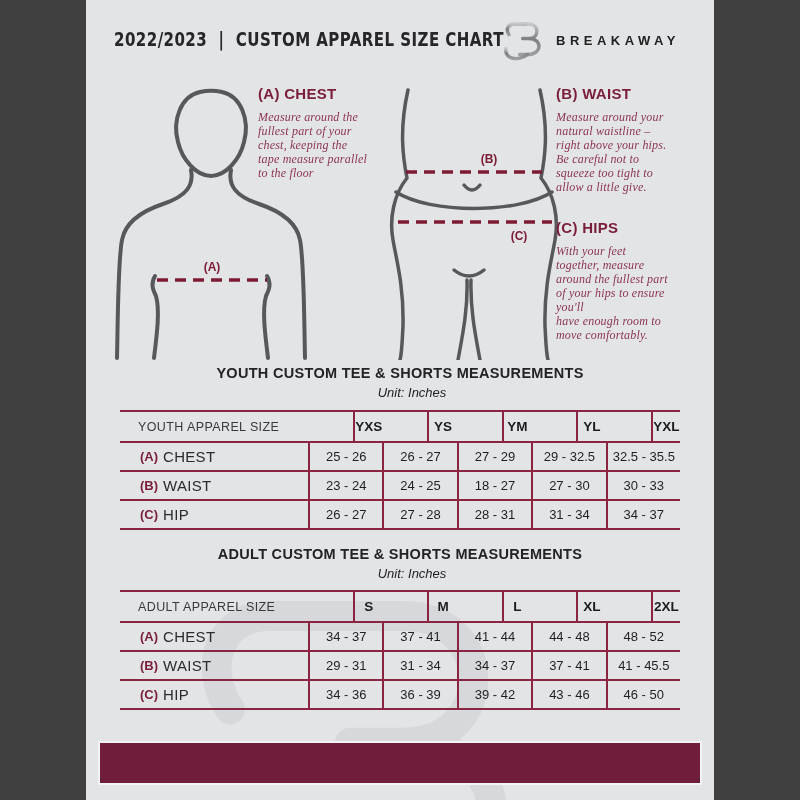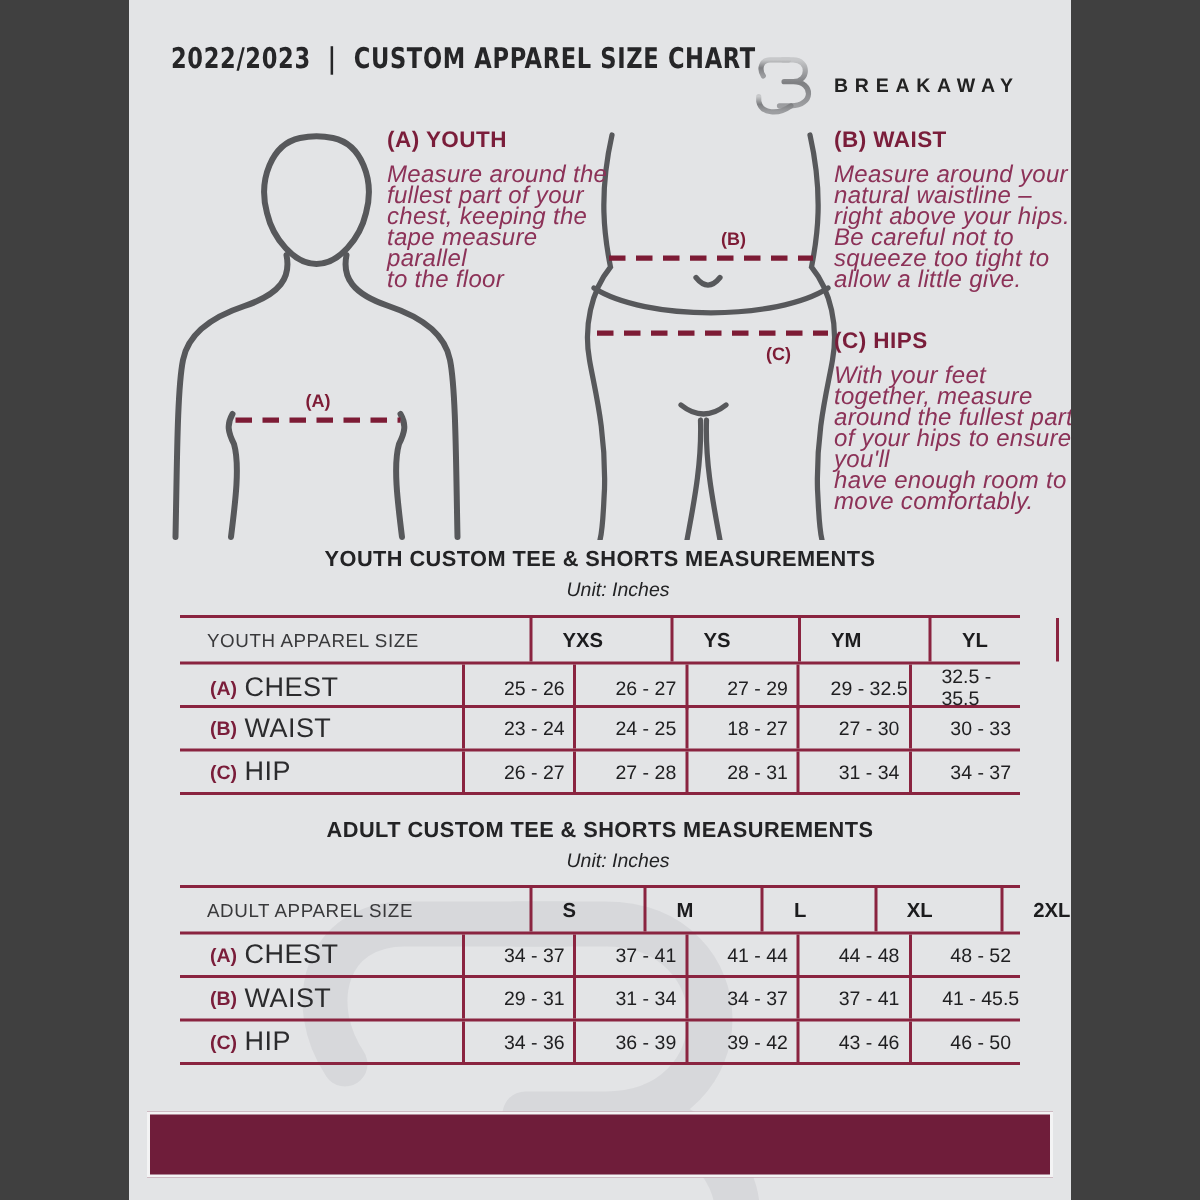--- a/index.html
+++ b/index.html
@@ -10,49 +10,49 @@
   *{margin:0;padding:0;box-sizing:border-box;}
   html,body{width:800px;height:800px;}
   body{background:#000;position:relative;font-family:"Liberation Sans",sans-serif;overflow:hidden;}
   .stage{position:absolute;left:0;top:0;width:800px;height:800px;background:#404040;}
   .page{position:absolute;left:86px;top:0;width:628px;height:800px;background:var(--page);overflow:hidden;}
 
   
   .hdr-title{position:absolute;left:28px;top:28px;font-size:19px;font-weight:bold;
     color:#262628;letter-spacing:.5px;white-space:pre;transform:scaleX(.88);transform-origin:left top;
     font-family:"DejaVu Sans","Liberation Sans",sans-serif;font-stretch:condensed;}
-  .brand{position:absolute;left:416px;top:32px;display:flex;align-items:center;text-align:right;}
+  .brand{position:absolute;left:416px;top:16px;display:flex;align-items:center;text-align:right;}
   .brand-logo{width:46px;height:48px;}
   .brand-name{margin-left:8px;font-size:13px;font-weight:bold;color:#222;letter-spacing:4.5px;}
 
   
   .sec-head{position:absolute;font-size:15px;font-weight:bold;color:var(--maroon);letter-spacing:.3px;}
-  .sec-body{position:absolute;font-size:16px;font-style:italic;color:var(--plum);
-    line-height:14px;white-space:pre-line;letter-spacing:.2px;}
+  .sec-body{position:absolute;font-size:12px;font-style:italic;color:var(--plum);
+    line-height:14px;white-space:pre-line;letter-spacing:.2px;font-family:Liberation Serif, serif;}
 
   
   .fig{position:absolute;}
   .fig text{font-family:"Liberation Sans",sans-serif;font-weight:bold;fill:var(--dash);}
 
   
   .tbl-title{position:absolute;left:0;width:628px;text-align:center;font-size:14.5px;
     font-weight:bold;color:#232325;letter-spacing:.3px;}
   .tbl-unit{position:absolute;left:0;width:628px;text-align:center;font-size:13px;
     font-style:italic;color:#232325;padding-left:24px;}
   .stable{position:absolute;left:34px;width:560px;border-top:2px solid var(--line);}
   .trow{display:grid;grid-template-columns:188px repeat(5,1fr);height:29px;
     border-bottom:2px solid var(--line);}
   .trow.head{height:31px;gap:45px;}
-  .tcell{display:flex;align-items:center;justify-content:center;font-size:13px;color:var(--cell);padding-left:20px;}
+  .tcell{display:flex;align-items:center;justify-content:center;font-size:13px;color:var(--cell);}
   .tcell:not(:first-child){border-left:2px solid var(--line);}
   .tcell.lbl{justify-content:flex-start;padding-left:18px;color:#39393b;letter-spacing:.4px;font-size:12.5px;}
   .tcell.szhead{font-weight:bold;font-size:13.5px;color:#1c1c1e;}
   .tcell.rowlbl{justify-content:flex-start;padding-left:20px;}
   .rk{font-weight:bold;color:var(--maroon);margin-right:5px;font-size:13px;}
-  .rl{color:var(--ink);font-size:18px;letter-spacing:.3px;}
+  .rl{color:var(--ink);font-size:15px;letter-spacing:.3px;}
 
   
   .watermark{position:absolute;left:84px;top:556px;width:400px;height:400px;opacity:.85;}
   .footerbar{position:absolute;left:12px;top:741px;width:604px;height:44px;
     background:var(--footer);border:2px solid #f3f3f4;}
 </style>
 </head>
 <body>
 
 <div class="stage">
@@ -106,21 +106,21 @@
         <path d="M 72,182 Q 87,194 102,182"></path>
         <path d="M 85,192 C 86,222 80,250 76,272"></path>
         <path d="M 89,192 C 88,222 94,250 98,272"></path>
       </g>
       <line x1="24" y1="84" x2="160" y2="84" stroke="#7d1b35" stroke-width="3.5" stroke-dasharray="11 7"></line>
       <line x1="16" y1="134" x2="170" y2="134" stroke="#7d1b35" stroke-width="3.5" stroke-dasharray="11 7"></line>
       <text x="107" y="75" font-size="12" text-anchor="middle">(B)</text>
       <text x="137" y="152" font-size="12" text-anchor="middle">(C)</text>
     </svg>
 
-    <div class="sec-head" style="left:172px;top:85px">(A) YOUTH</div>
+    <div class="sec-head" style="left:172px;top:85px">(A) CHEST</div>
     <div class="sec-body" style="left:172px;top:110px;width:150px">Measure around the
 fullest part of your
 chest, keeping the
 tape measure parallel
 to the floor</div>
 
     <div class="sec-head" style="left:470px;top:85px">(B) WAIST</div>
     <div class="sec-body" style="left:470px;top:110px;width:160px">Measure around your
 natural waistline –
 right above your hips.

